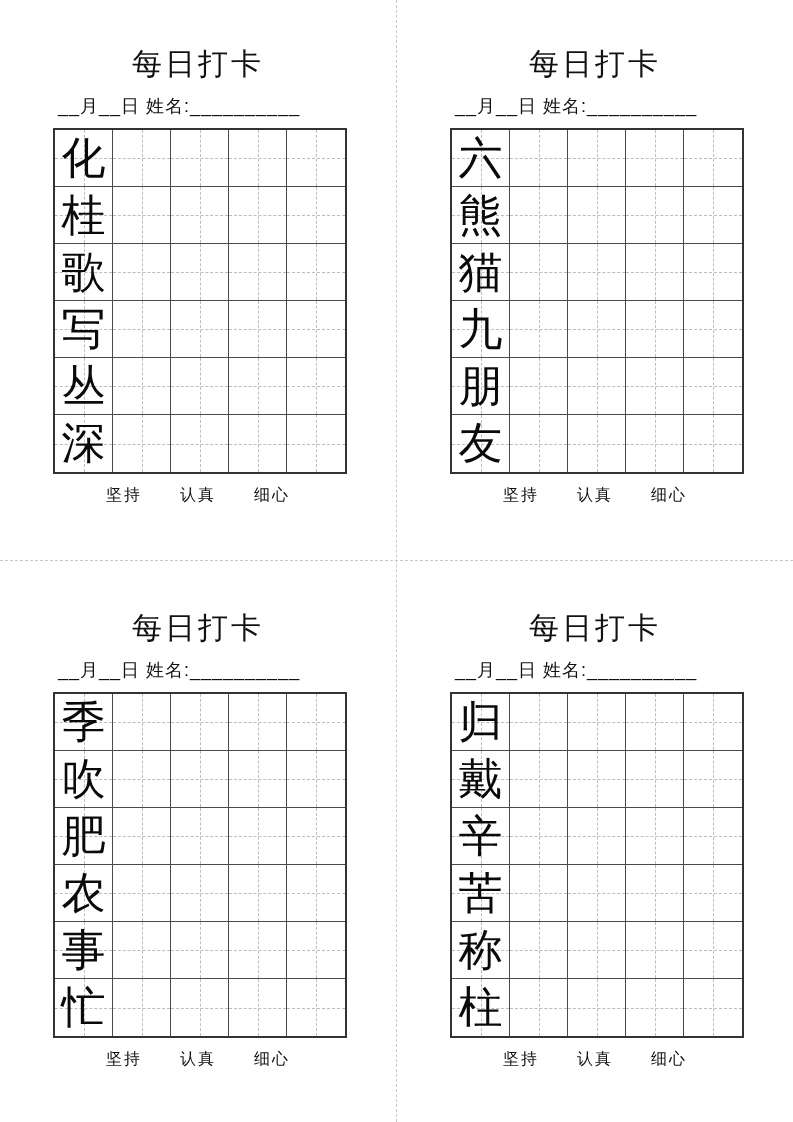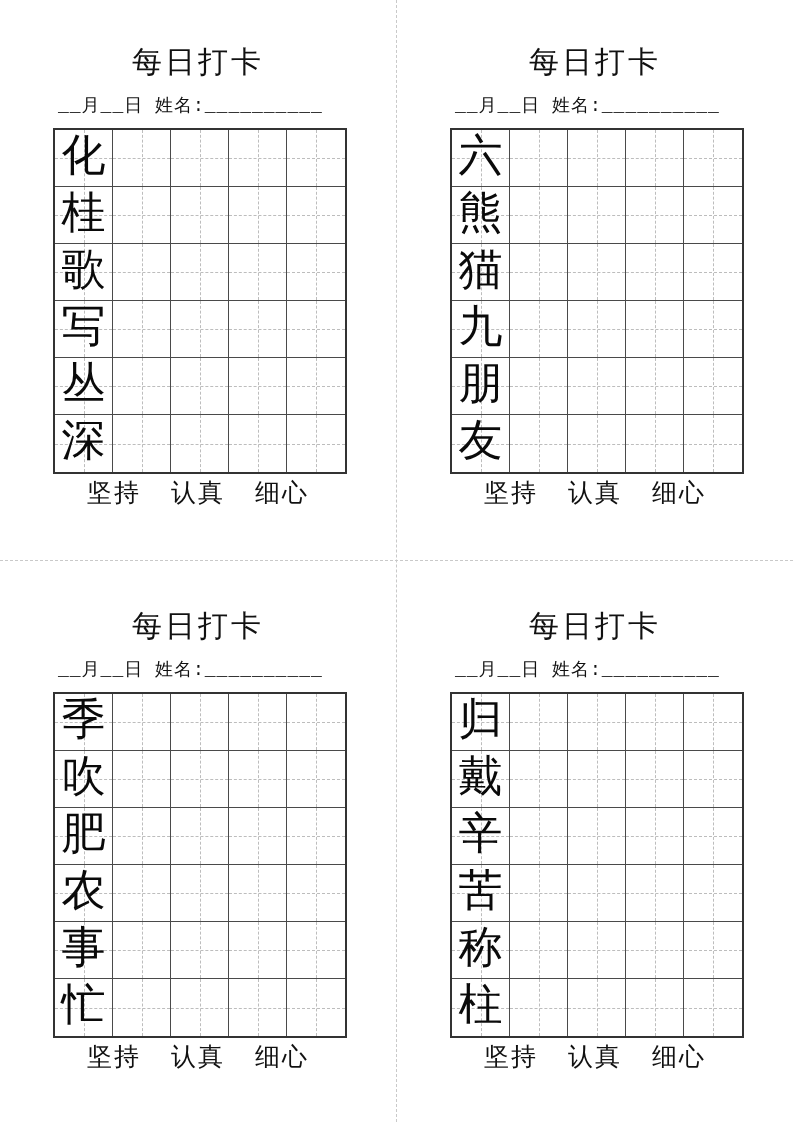--- a/index.html
+++ b/index.html
@@ -6,21 +6,21 @@
     margin: 0;
     padding: 0;
     background: #ffffff;
   }
   .page {
     position: relative;
     width: 793px;
     height: 1122px;
     background: #ffffff;
     overflow: hidden;
-    font-family: Liberation Mono, monospace;
+    font-family: Liberation Sans, sans-serif;
     color: #111111;
   }
   .cutline-v {
     position: absolute;
     left: 396px;
     top: 0;
     height: 1122px;
     width: 0;
     border-left: 1px dashed #c9c9c9;
   }
@@ -111,22 +111,22 @@
     font-size: 44px;
     color: #0a0a0a;
   }
   .footer {
     position: absolute;
     left: 53px;
     top: 482px;
     width: 290px;
     display: flex;
     justify-content: center;
-    gap: 30px;
-    font-size: 25px;
+    gap: 38px;
+    font-size: 16px;
     letter-spacing: 2px;
     line-height: 26px;
   }
 </style>
 </head>
 <body>
 
 <div class="page">
 
   <div class="cutline-v"></div>

